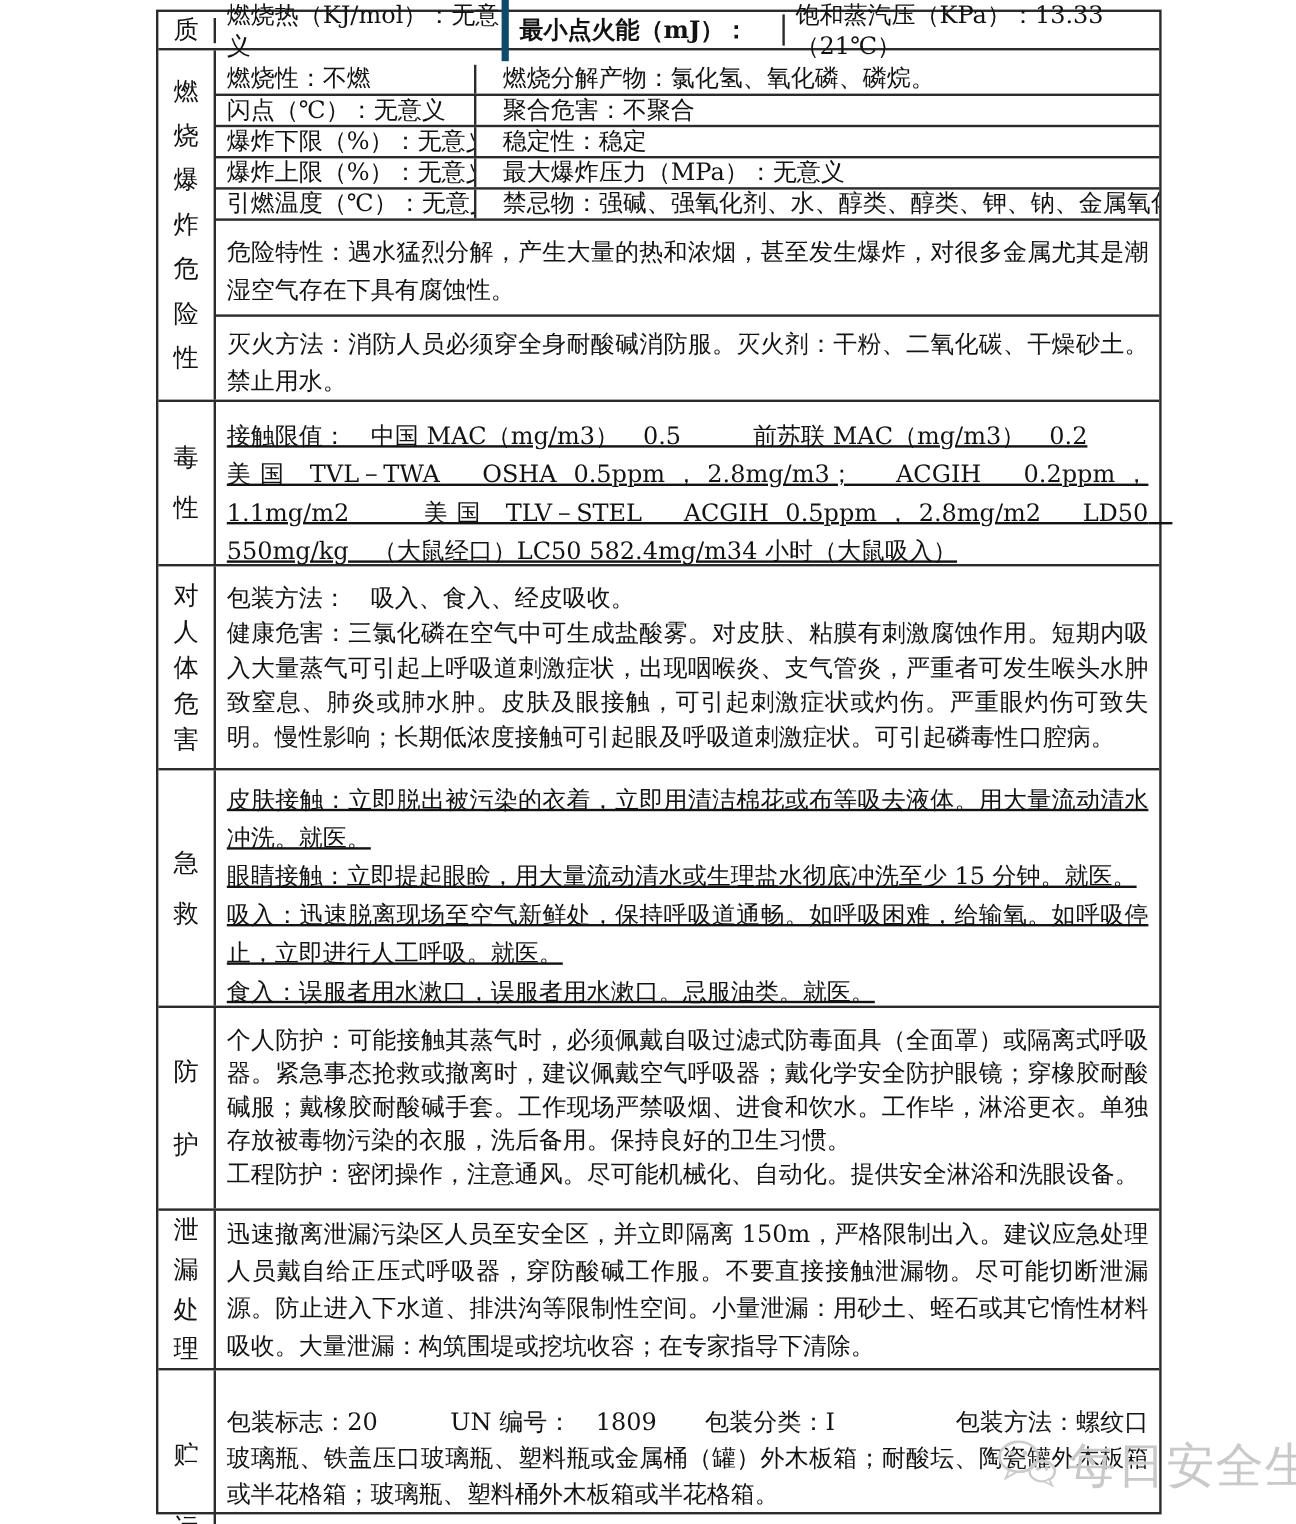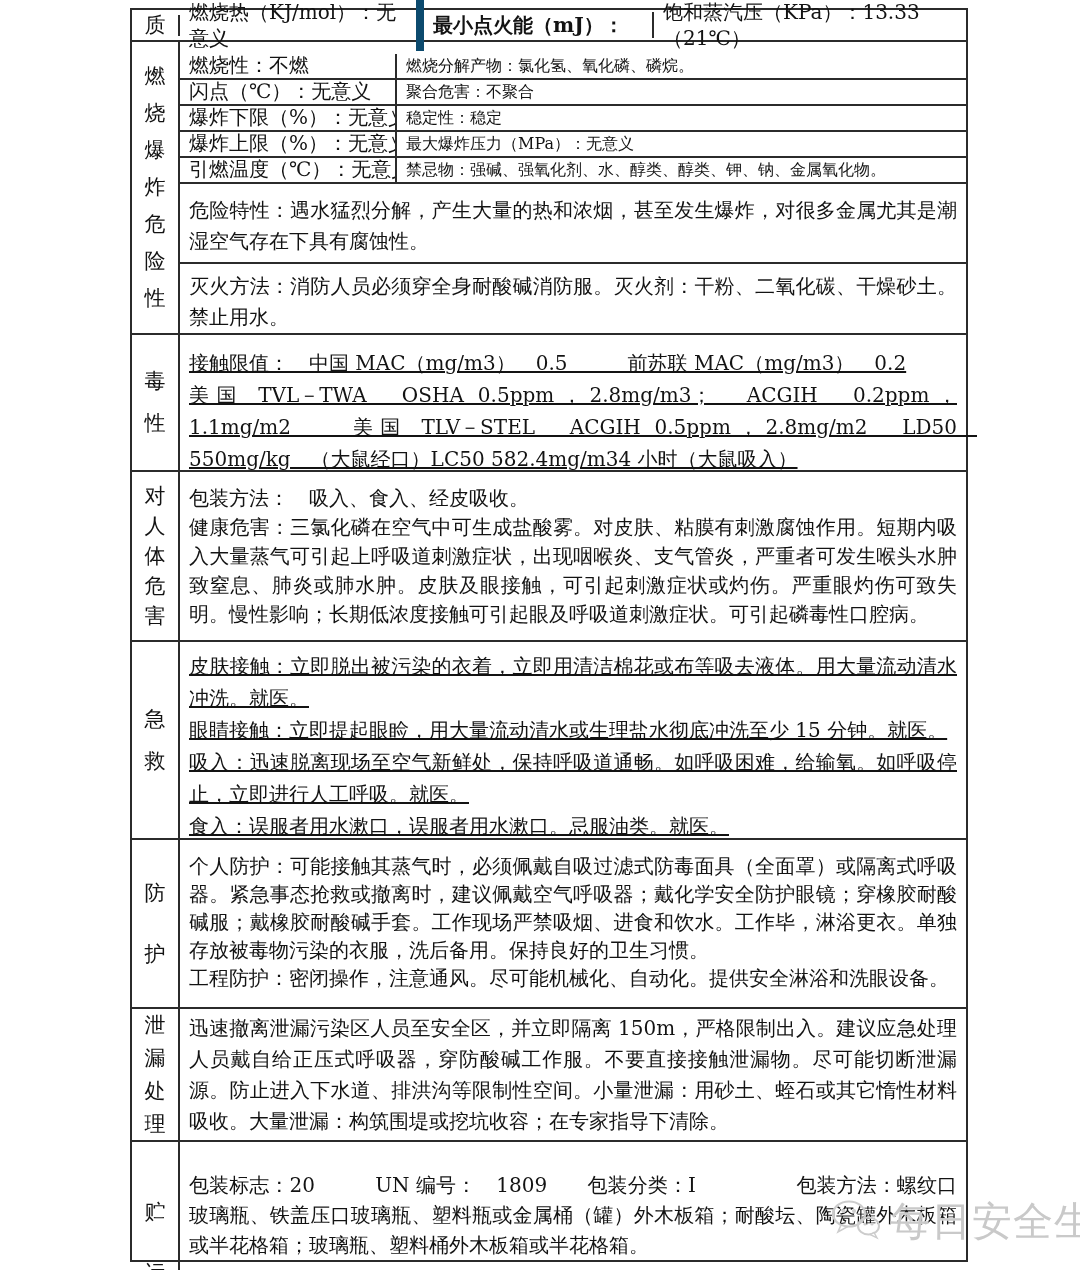--- a/index.html
+++ b/index.html
@@ -18,28 +18,28 @@
   .label-cell{
     width:48px;flex-shrink:0;border-right:2px solid #2b2b2b;box-sizing:border-box;
     display:flex;flex-direction:column;align-items:center;justify-content:center;
     font-size:21px;line-height:21px;
   }
   .gap-7{gap:16px;} .gap-5{gap:9px;} .gap-4{gap:12px;} .gap-2{gap:21px;} .gap-2w{gap:40px;}
   .content{flex:1;min-width:0;box-sizing:border-box;}
   
   .prow{display:flex;align-items:center;}
   .prow .pcell{box-sizing:border-box;padding:0 0 0 9px;font-size:20px;line-height:26px;height:100%;display:flex;align-items:center;}
-  .pc1{width:244px;border-right:8px solid #0c4a6e;}
+  .pc1{width:244px;border-right:6px solid #0c4a6e;}
   .pc2{width:230px;border-right:2px solid #2b2b2b;font-weight:bold;}
   .pc3{flex:1;}
   
   .c-col{display:flex;flex-direction:column;margin-top:12px;}
   .c-row{height:26px;display:flex;border-bottom:2px solid #2b2b2b;box-sizing:border-box;flex-shrink:0;}
   .c-left{width:217px;flex-shrink:0;border-right:2px solid #2b2b2b;box-sizing:border-box;padding-left:9px;font-size:20px;line-height:23px;white-space:nowrap;overflow:hidden;}
-  .c-right{flex:1;min-width:0;padding-left:9px;font-size:16px;line-height:23px;white-space:nowrap;overflow:hidden;}
+  .c-right{flex:1;min-width:0;padding-left:22px;font-size:20px;line-height:23px;white-space:nowrap;overflow:hidden;}
   .c-hazard{height:93px;border-bottom:2px solid #2b2b2b;box-sizing:border-box;padding:11px 9px 0 9px;font-size:20px;line-height:31px;text-align:justify;}
   .c-fire{flex:1;padding:7px 9px 0 9px;font-size:20px;line-height:31px;text-align:justify;}
   
   .para-box{padding:8px 9px 0 9px;font-size:20px;}
   .para-box p{margin:0;text-align:justify;}
   .lh32 p{line-height:32px;text-decoration:underline;} .lh29 p{line-height:29px;} .lh31 p{line-height:31px;} .lh28 p{line-height:28px;} .lh30 p{line-height:30px;margin-top:24px;}
   .pt10{padding-top:12px;} .pt4{padding-top:4px;}
   
   .watermark{
     position:absolute;left:830px;top:1194px;display:flex;align-items:center;gap:8px;

